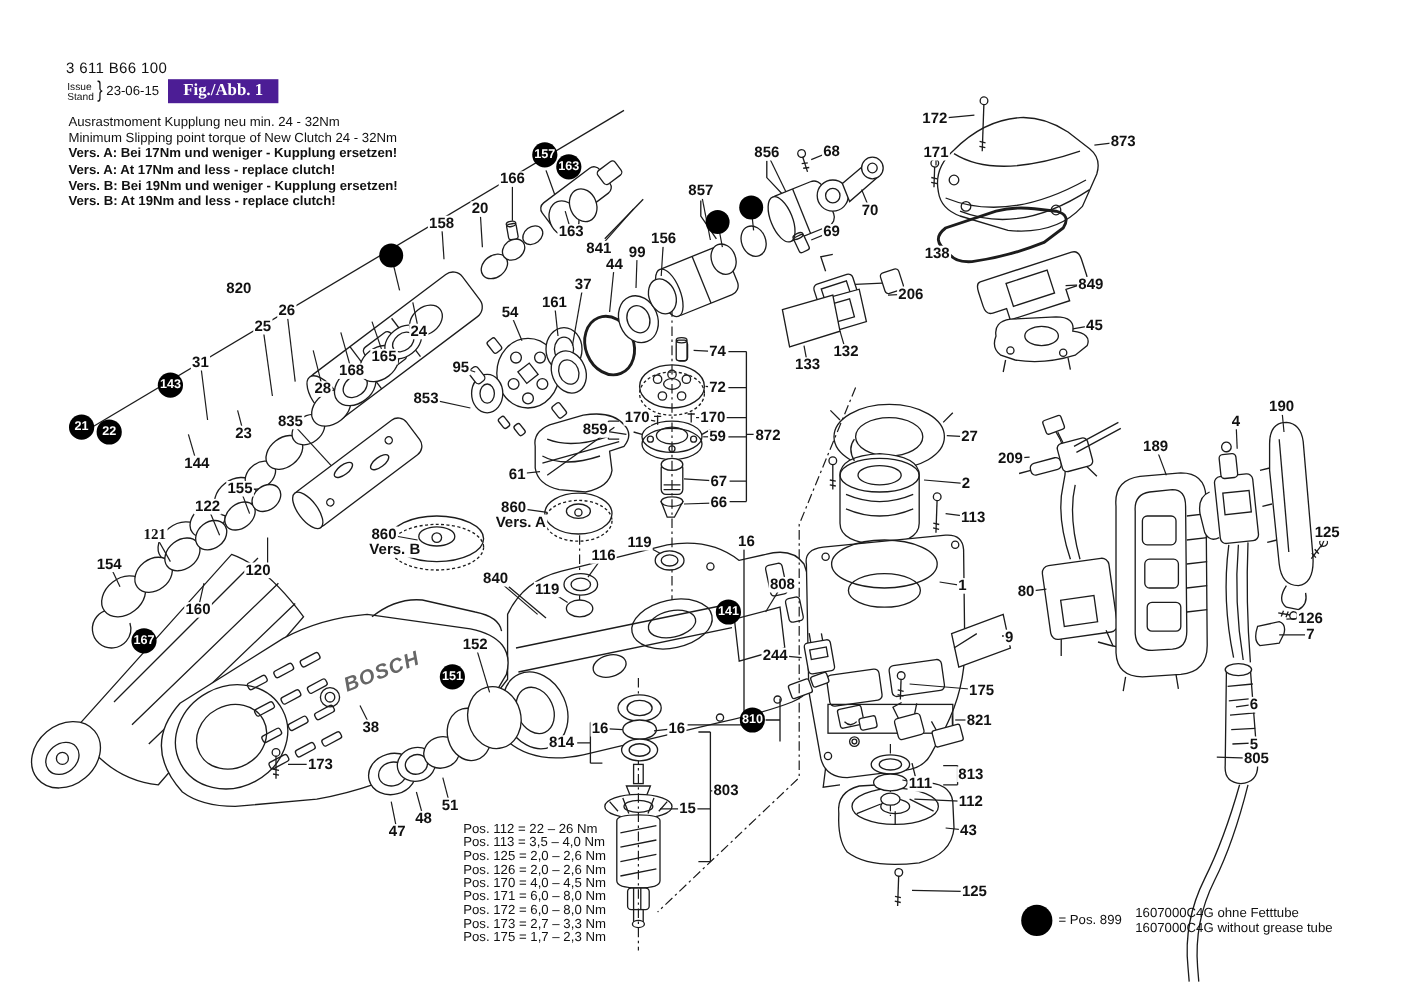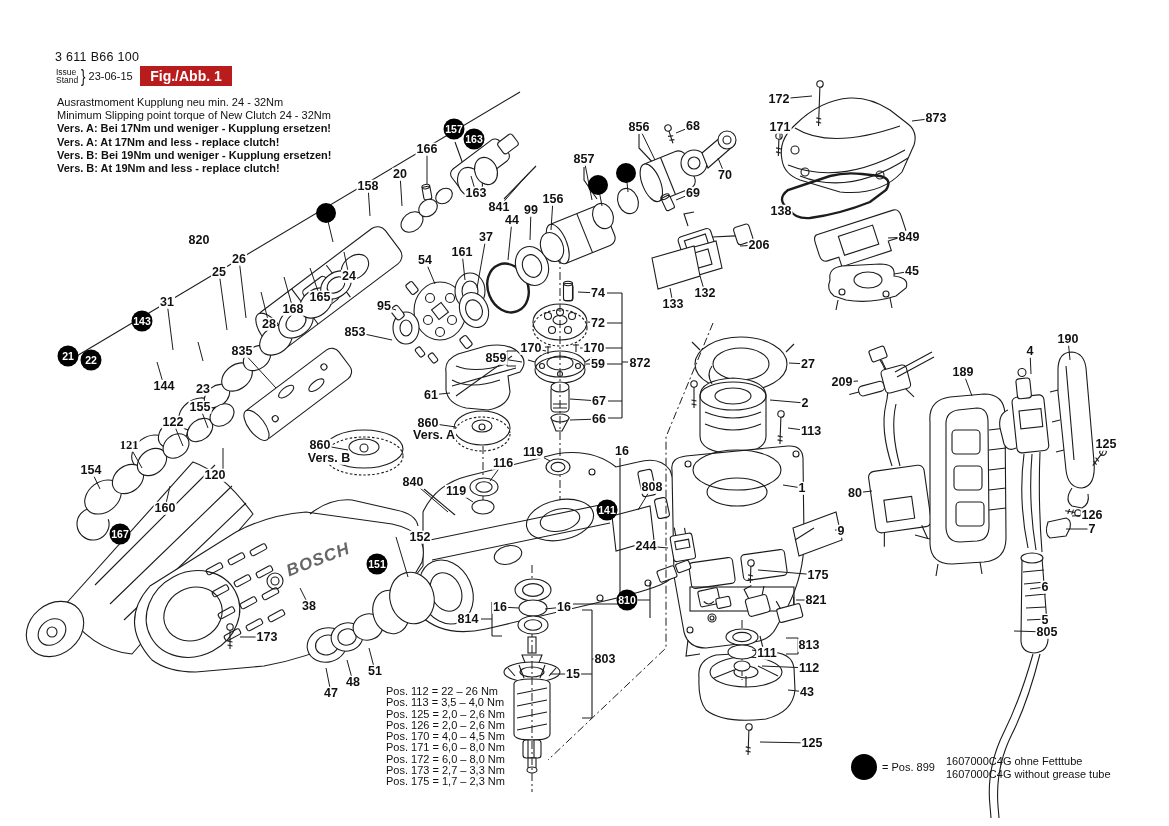--- a/index.html
+++ b/index.html
@@ -3,22 +3,22 @@
 <meta charset="utf-8">
 <style>
   html,body{margin:0;padding:0;background:#fff;}
   .page{position:relative;width:1169px;height:826px;background:#fff;overflow:hidden;
         font-family:"Liberation Sans",sans-serif;color:#111;}
   .abs{position:absolute;}
   .pn{font-size:12.5px;letter-spacing:.3px;}
   .issue{font-size:8.5px;line-height:8.5px;}
   .brace{font-size:19px;font-weight:400;transform:scaleX(.7);display:inline-block;}
   .idate{font-size:11px;}
-  .figbox{background:#b91c1c;color:#fff;font-weight:bold;font-size:14px;
-          width:92px;height:20px;display:flex;align-items:center;justify-content:center;}
+  .figbox{background:#4c1d95;color:#fff;font-weight:bold;font-size:14px;
+          width:92px;height:20px;display:flex;align-items:center;justify-content:center;font-family:Liberation Serif, serif;}
   .note-line{font-size:11px;line-height:13.2px;white-space:nowrap;}
   .note-line.b{font-weight:bold;}
   .ftext{font-size:11px;line-height:13px;white-space:nowrap;}
   .torq{font-size:11px;line-height:11.3px;white-space:nowrap;}
   .callout{position:absolute;transform:translate(-50%,-50%);font-size:12.5px;font-weight:bold;
            line-height:1;background:#fff;padding:0 1px;white-space:nowrap;z-index:3;}
   .callout.circled{background:#000;color:#fff;width:21px;height:21px;border-radius:50%;
            display:flex;align-items:center;justify-content:center;font-size:10.5px;padding:0;}
   .dotmark{position:absolute;width:20px;height:20px;border-radius:50%;background:#000;
            transform:translate(-50%,-50%);z-index:3;}
@@ -633,21 +633,21 @@
         <div class="ftext">1607000C4G without grease tube</div>
       </div>
   </div>
 
   <div id="callout-layer">
       <div class="callout" style="left: 199px; top: 240px;">820</div>
       <div class="callout" style="left: 239px; top: 259px;">26</div>
       <div class="callout" style="left: 219px; top: 272px;">25</div>
       <div class="callout" style="left: 167px; top: 302px;">31</div>
       <div class="callout" style="left: 164px; top: 386px;">144</div>
-      <div class="callout" style="left: 203px; top: 361px; margin-top: 28px;">23</div>
+      <div class="callout" style="left: 203px; top: 361px;">23</div>
       <div class="callout" style="left: 349px; top: 276px;">24</div>
       <div class="callout" style="left: 320px; top: 297px;">165</div>
       <div class="callout" style="left: 293px; top: 309px;">168</div>
       <div class="callout" style="left: 269px; top: 324px;">28</div>
       <div class="callout" style="left: 355px; top: 332px;">853</div>
       <div class="callout" style="left: 242px; top: 351px;">835</div>
       <div class="callout" style="left: 200px; top: 407px;">155</div>
       <div class="callout" style="left: 173px; top: 422px;">122</div>
       <div class="callout" style="left: 129px; top: 445px; font-family: Liberation Serif, serif;">121</div>
       <div class="callout" style="left: 91px; top: 470px;">154</div>
@@ -691,21 +691,21 @@
       <div class="callout" style="left: 431px; top: 395px;">61</div>
       <div class="callout" style="left: 599px; top: 401px;">67</div>
       <div class="callout" style="left: 599px; top: 419px;">66</div>
       <div class="callout" style="left: 428px; top: 423px;">860</div>
       <div class="callout" style="left: 434px; top: 435px;">Vers. A</div>
       <div class="callout" style="left: 533px; top: 452px;">119</div>
       <div class="callout" style="left: 622px; top: 451px;">16</div>
       <div class="callout" style="left: 503px; top: 463px;">116</div>
       <div class="callout" style="left: 456px; top: 491px;">119</div>
       <div class="callout" style="left: 413px; top: 482px;">840</div>
-      <div class="callout" style="left: 396px; top: 537px; margin-left: 24px;">152</div>
+      <div class="callout" style="left: 396px; top: 537px;">152</div>
       <div class="callout" style="left: 652px; top: 487px;">808</div>
       <div class="callout" style="left: 646px; top: 546px;">244</div>
       <div class="callout" style="left: 808px; top: 364px;">27</div>
       <div class="callout" style="left: 805px; top: 403px;">2</div>
       <div class="callout" style="left: 811px; top: 431px;">113</div>
       <div class="callout" style="left: 802px; top: 488px;">1</div>
       <div class="callout" style="left: 841px; top: 531px;">9</div>
       <div class="callout" style="left: 842px; top: 382px;">209</div>
       <div class="callout" style="left: 855px; top: 493px;">80</div>
       <div class="callout" style="left: 963px; top: 372px;">189</div>

